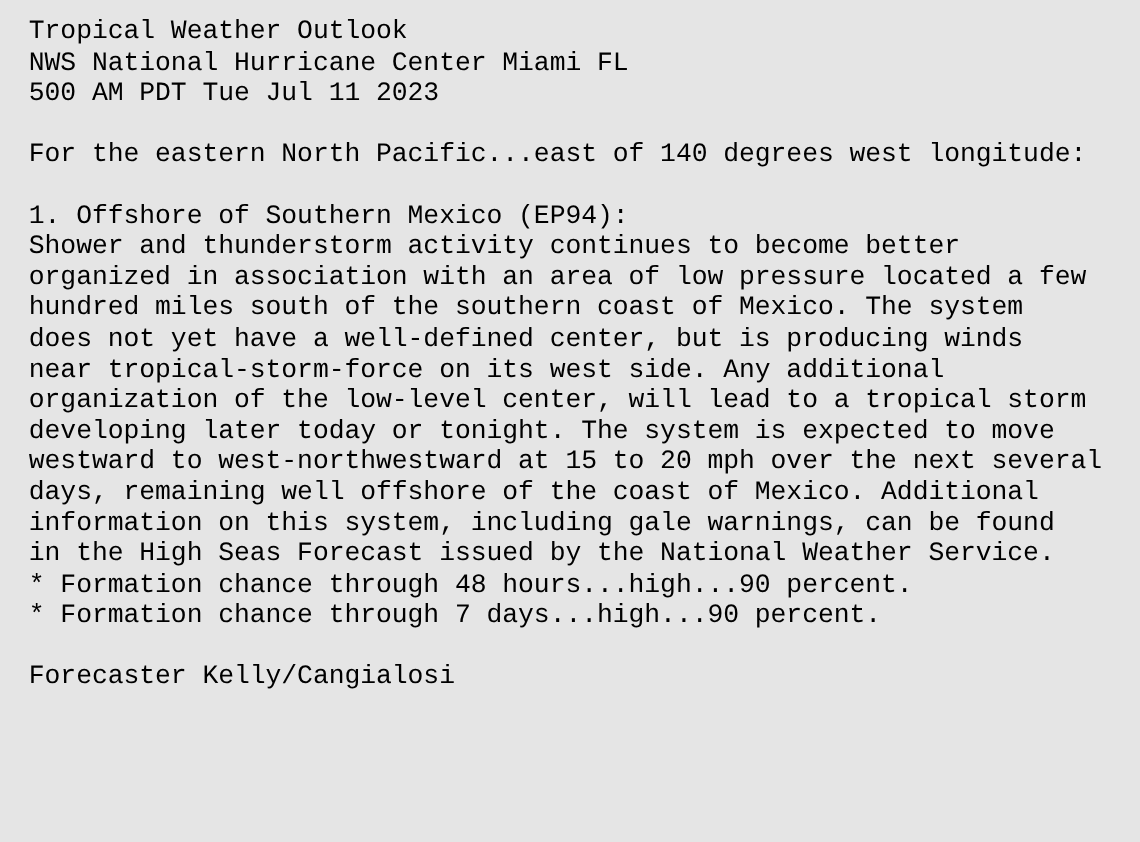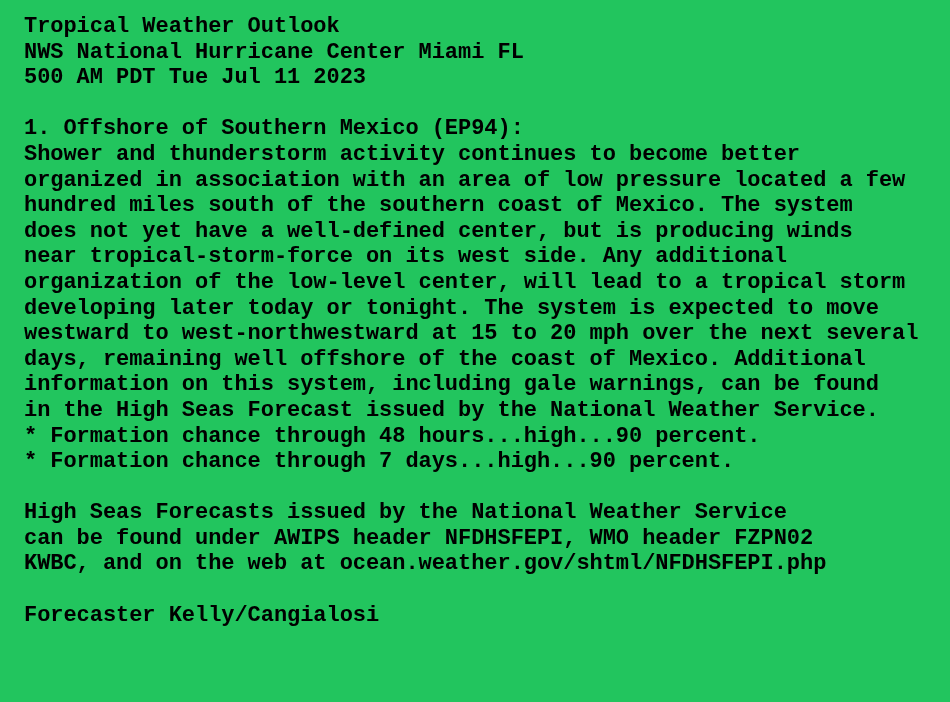--- a/index.html
+++ b/index.html
@@ -12,56 +12,54 @@
     height: 702px;
     overflow: hidden;
   }
   .document {
     box-sizing: border-box;
     width: 950px;
     height: 702px;
     padding: 14px 10px 0 24px;
     font-family: "Liberation Mono", "DejaVu Sans Mono", monospace;
     font-size: 22px;
-    font-weight: 700;
+    font-weight: 400;
     line-height: 25.6px;
     letter-spacing: -0.05px;
     color: #000000;
-    background: #22c55e;
+    background: #e5e5e5;
   }
   .block {
     white-space: pre;
     margin: 0 0 25.6px 0;
   }
   .block:last-child {
     margin-bottom: 4px;
   }
 </style>
 </head>
 <body>
 
 <div class="document">
   <div class="block">Tropical Weather Outlook
 NWS National Hurricane Center Miami FL
 500 AM PDT Tue Jul 11 2023</div>
 
+  <div class="block">For the eastern North Pacific...east of 140 degrees west longitude:</div>
 
   <div class="block">1. Offshore of Southern Mexico (EP94):
 Shower and thunderstorm activity continues to become better
 organized in association with an area of low pressure located a few
 hundred miles south of the southern coast of Mexico. The system
 does not yet have a well-defined center, but is producing winds
 near tropical-storm-force on its west side. Any additional
 organization of the low-level center, will lead to a tropical storm
 developing later today or tonight. The system is expected to move
 westward to west-northwestward at 15 to 20 mph over the next several
 days, remaining well offshore of the coast of Mexico. Additional
 information on this system, including gale warnings, can be found
 in the High Seas Forecast issued by the National Weather Service.
 * Formation chance through 48 hours...high...90 percent.
 * Formation chance through 7 days...high...90 percent.</div>
 
-  <div class="block">High Seas Forecasts issued by the National Weather Service
-can be found under AWIPS header NFDHSFEPI, WMO header FZPN02
-KWBC, and on the web at ocean.weather.gov/shtml/NFDHSFEPI.php</div>
 
   <div class="block">Forecaster Kelly/Cangialosi</div>
 </div>
 
 </body></html>

